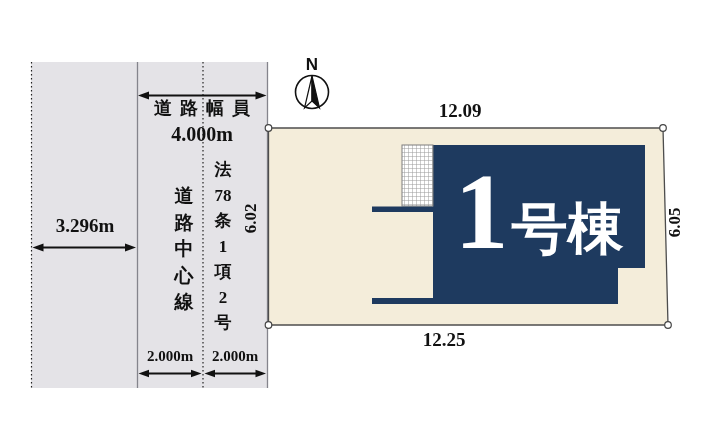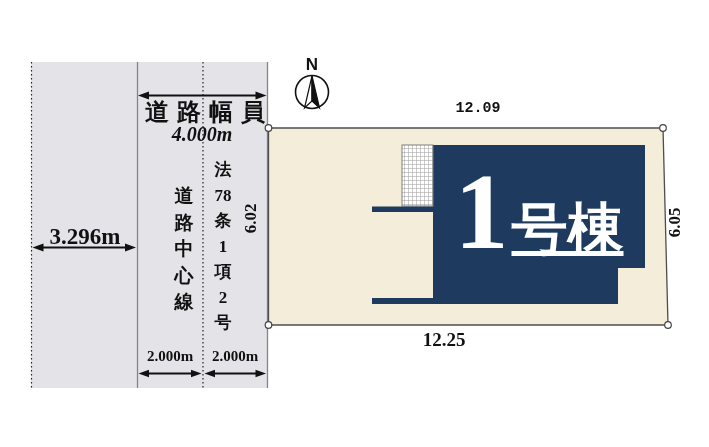--- a/index.html
+++ b/index.html
@@ -7,38 +7,38 @@
     position:relative;width:709px;height:447px;background:#ffffff;overflow:hidden;
     font-family:"Liberation Serif","DejaVu Serif",serif;font-weight:700;color:#111111;
   }
   #stage svg{position:absolute;left:0;top:0;}
   .lbl{position:absolute;white-space:nowrap;line-height:1.1;}
   .center{text-align:center;}
   .rot{transform:rotate(-90deg);transform-origin:center center;}
   .vcol{position:absolute;text-align:center;}
   .vcol div{margin:0;padding:0;}
   
-  .road-width-label{left:137px;top:99px;width:130px;font-size:24px;letter-spacing:8px;text-indent:8px;text-align:center;}
-  .road-width-value{left:137px;top:123px;width:130px;font-size:20px;font-style:italic;}
-  .left-width{left:32px;top:216px;width:106px;font-size:23px;margin-top:8px;}
+  .road-width-label{left:137px;top:99px;width:130px;font-size:18px;letter-spacing:8px;text-indent:8px;text-align:center;}
+  .road-width-value{left:137px;top:123px;width:130px;font-size:20px;}
+  .left-width{left:32px;top:216px;width:106px;font-size:19px;}
   .spacing-left{left:138px;top:348px;width:64px;font-size:15px;}
   .spacing-right{left:203px;top:348px;width:64px;font-size:15px;}
-  .dim-top{left:418px;top:101px;width:120px;font-size:15px;font-family:Liberation Mono, monospace;}
+  .dim-top{left:400px;top:101px;width:120px;font-size:19px;}
   .dim-bottom{left:384px;top:330px;width:120px;font-size:19px;}
   .dim-left{left:221px;top:209px;width:60px;font-size:17px;text-align:center;}
   .dim-right{left:645px;top:213px;width:60px;font-size:17px;text-align:center;}
   .compass-n{left:299px;top:56px;width:26px;font-size:17px;font-family:"Liberation Sans","DejaVu Sans",sans-serif;}
   .center-line-col{left:170px;top:183px;width:28px;font-size:19px;line-height:26.5px;}
   .law-col{left:207px;top:157px;width:32px;font-size:17px;line-height:25.5px;}
   .building-label{
     position:absolute;left:433px;top:158px;width:212px;height:150px;
     display:flex;justify-content:center;align-items:baseline;gap:3px;color:#ffffff;
   }
   .building-label .num{font-size:108px;line-height:1;}
-  .building-label .suffix{font-size:56px;line-height:1.1;text-decoration:underline;}
+  .building-label .suffix{font-size:56px;line-height:1.1;}
 </style>
 </head>
 <body>
 
 <div id="stage">
 
   <svg width="709" height="447" viewBox="0 0 709 447">
     <defs>
       <pattern id="mesh" width="4" height="4" patternUnits="userSpaceOnUse">
         <rect width="4" height="4" fill="#ffffff"></rect>

